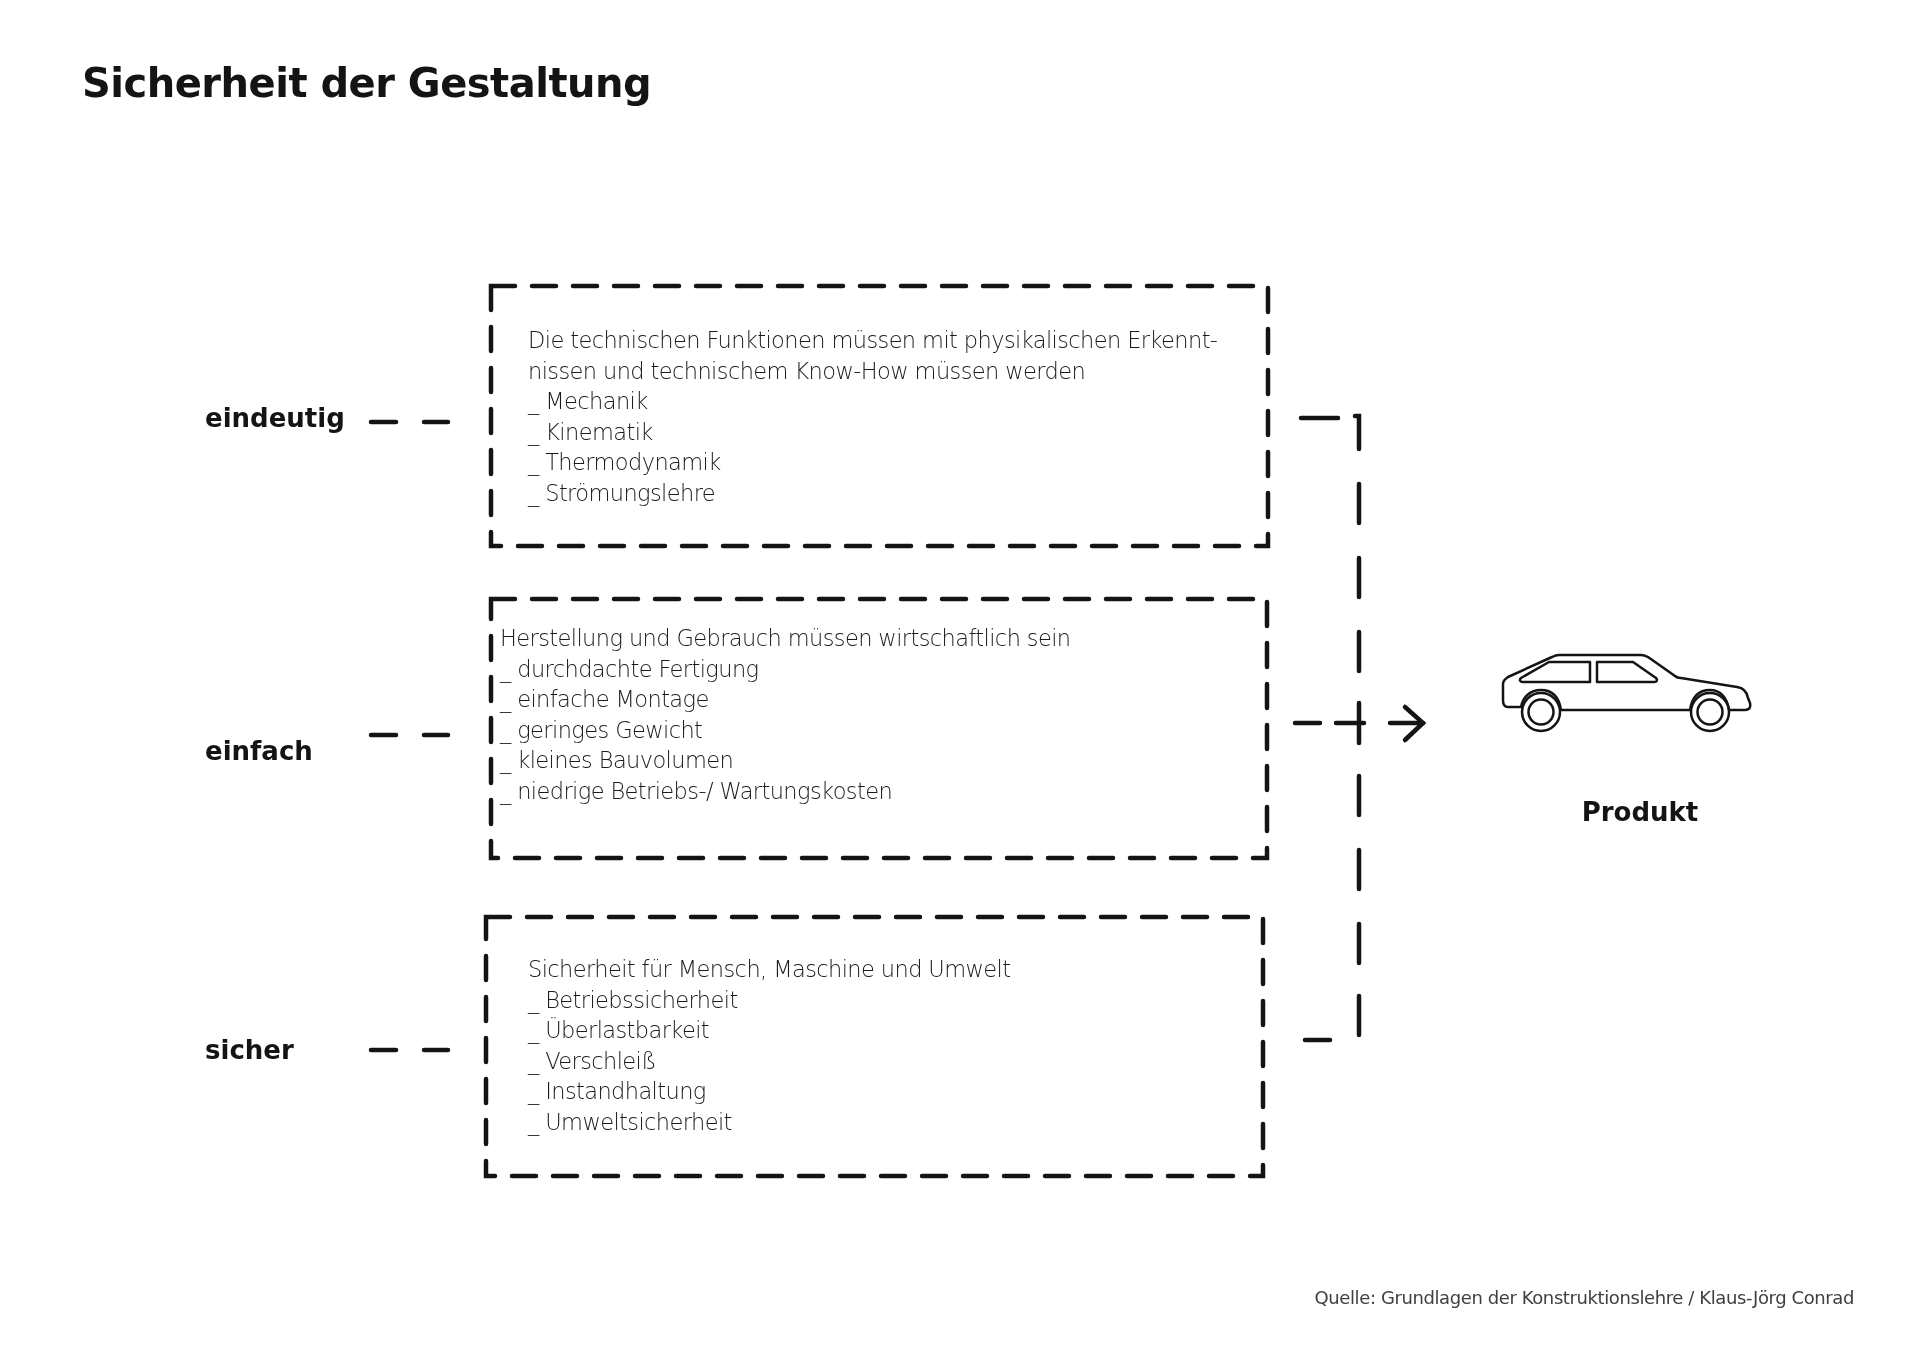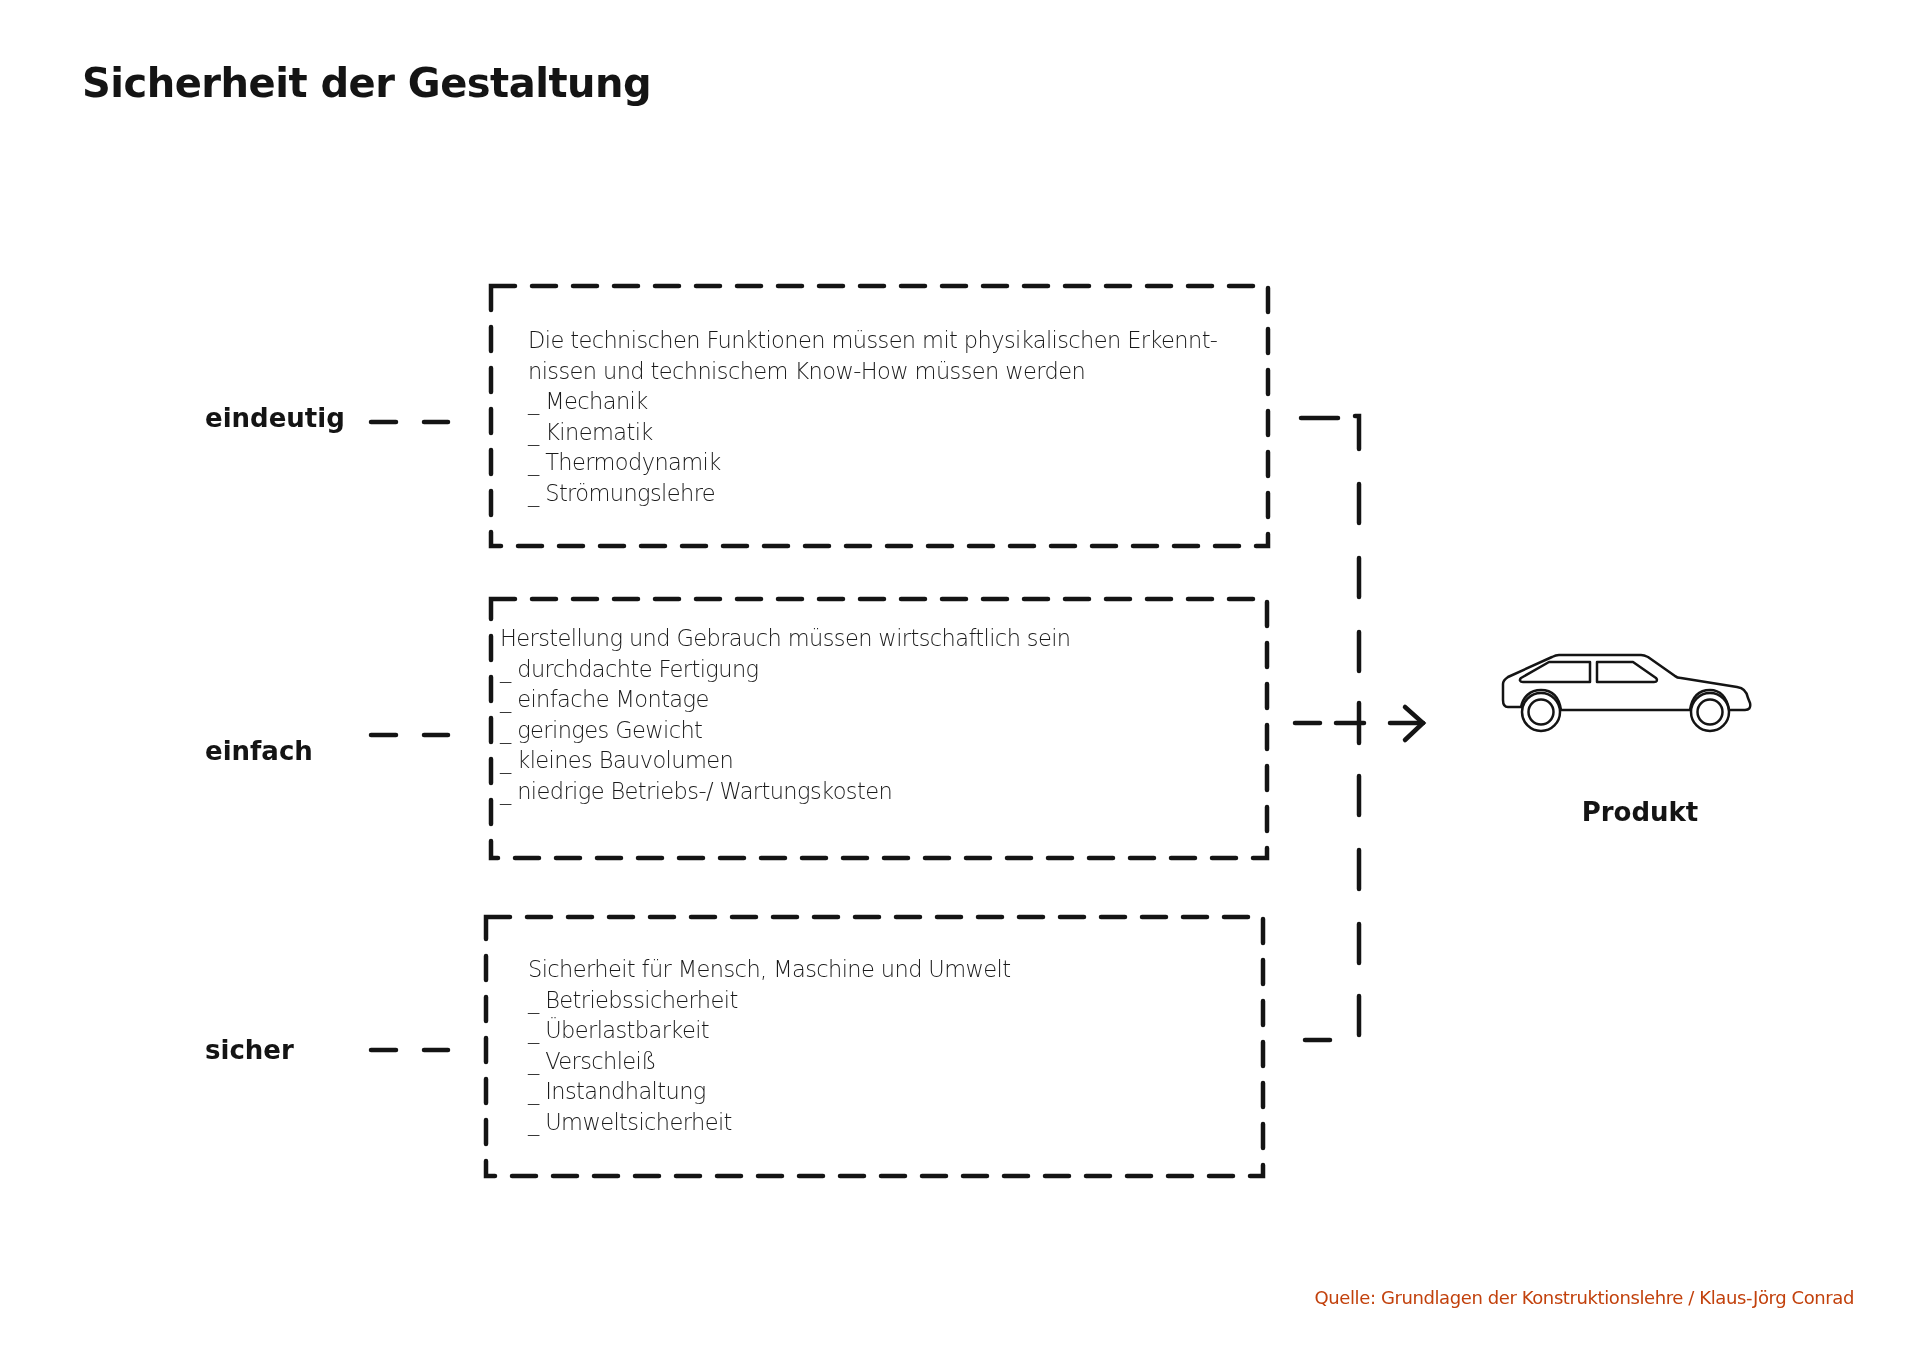--- a/index.html
+++ b/index.html
@@ -6,21 +6,21 @@
   body { width: 1920px; height: 1358px; position: relative; overflow: hidden;
          font-family: "DejaVu Sans", "Liberation Sans", sans-serif; color: #111111; }
   .title { position: absolute; left: 82px; top: 60px; font-size: 40px; font-weight: bold;
            letter-spacing: -0.5px; color: #141414; }
   .label { position: absolute; left: 205px; font-size: 26px; font-weight: bold; color: #141414; }
   .box-text { position: absolute; font-family: "DejaVu Sans", sans-serif; font-size: 22.5px;
               line-height: 30.5px; color: #1a1a1a; letter-spacing: -0.6px; font-weight: 300; }
   .box-text div { white-space: nowrap; }
   .product-label { position: absolute; left: 1580px; top: 766px; width: 120px; text-align: center;
                    font-size: 26px; font-weight: bold; color: #141414; margin-top: 31px; }
-  .source { position: absolute; right: 66px; top: 1287px; font-size: 18px; color: #c2410c;
+  .source { position: absolute; right: 66px; top: 1287px; font-size: 18px; color: #404040;
             letter-spacing: -0.4px; }
   svg.lines { position: absolute; left: 0; top: 0; }
 </style>
 </head>
 <body>
 
 <div class="title">Sicherheit der Gestaltung</div>
 
 <svg class="lines" width="1920" height="1358">
   <g stroke="#141414" stroke-width="4.5" stroke-linecap="round" fill="none" stroke-dasharray="24 17">

